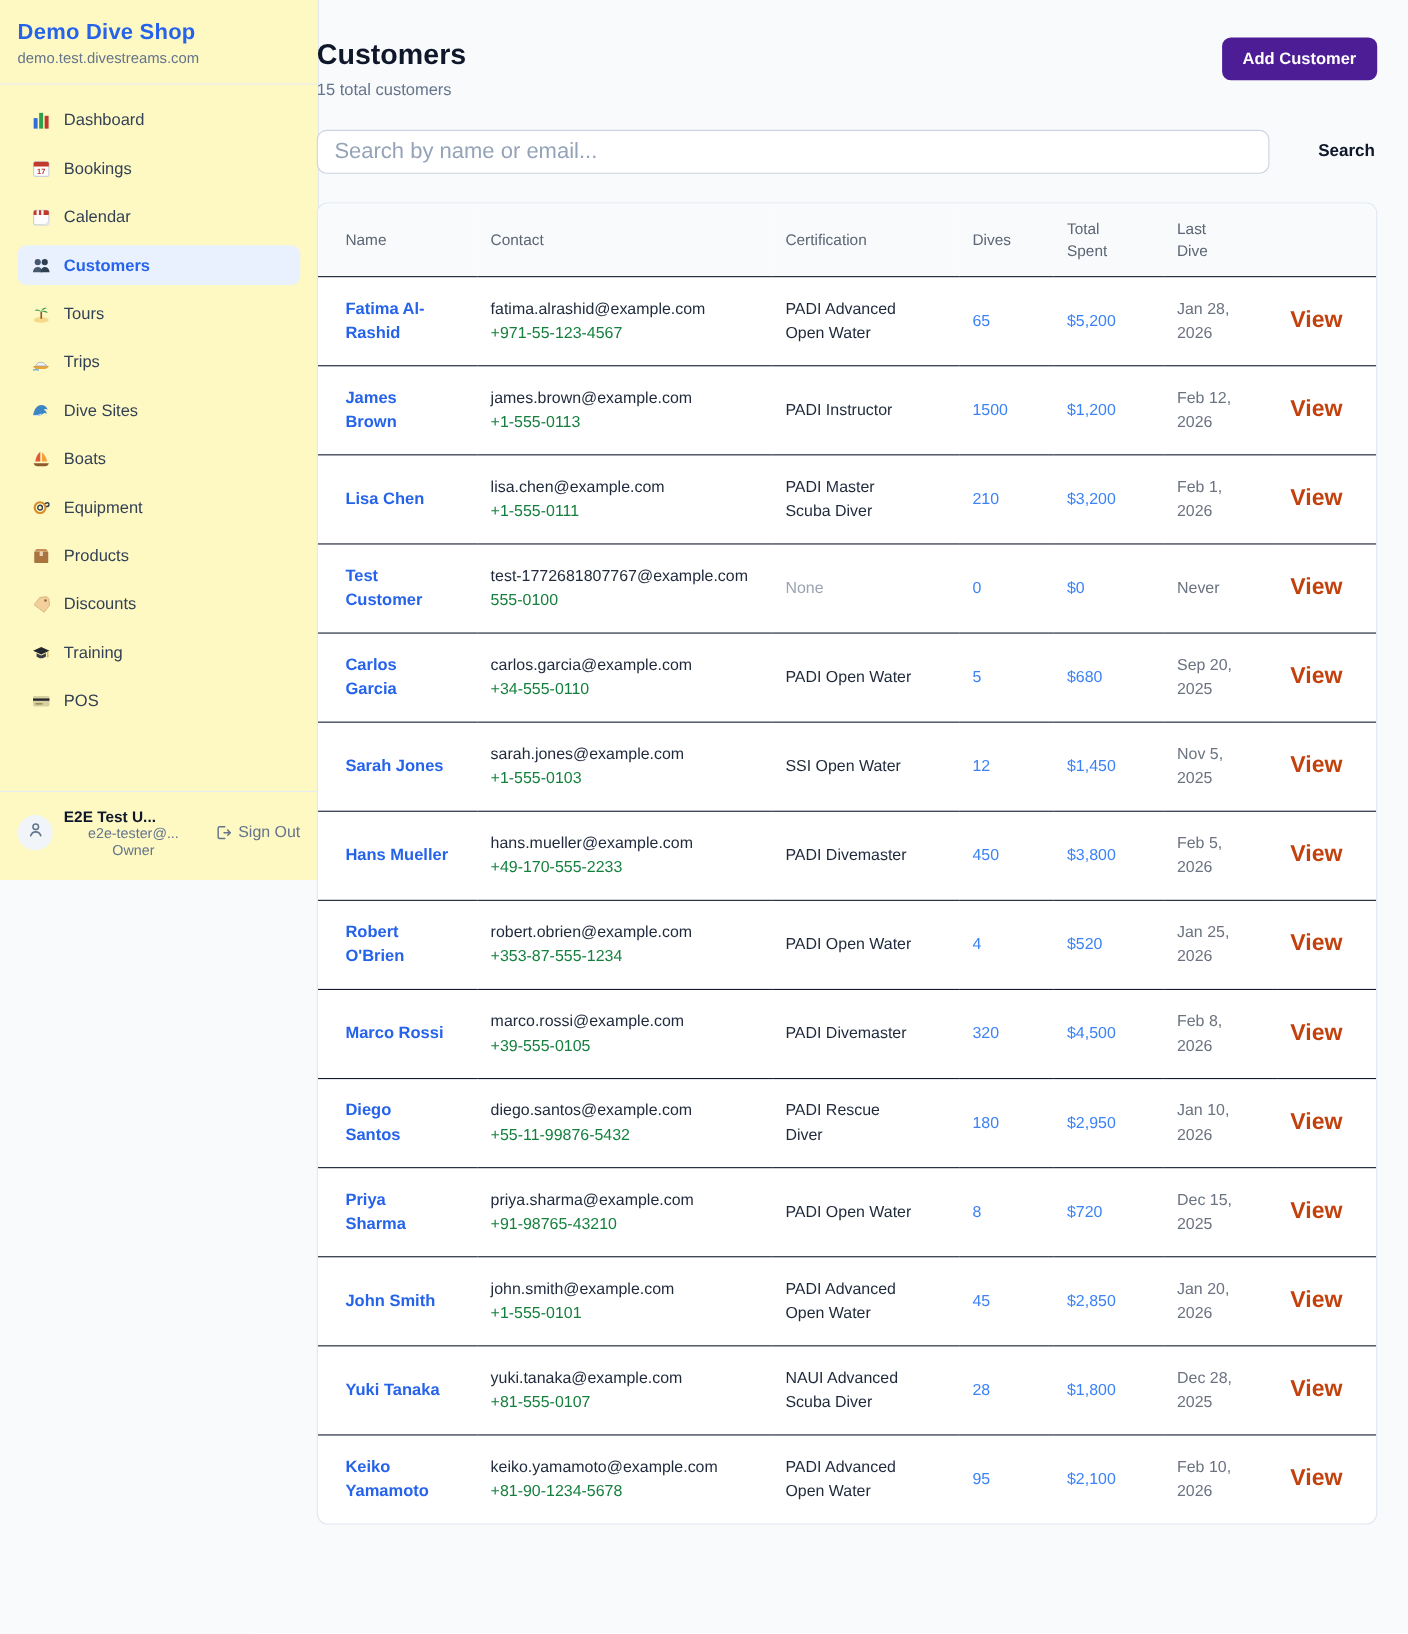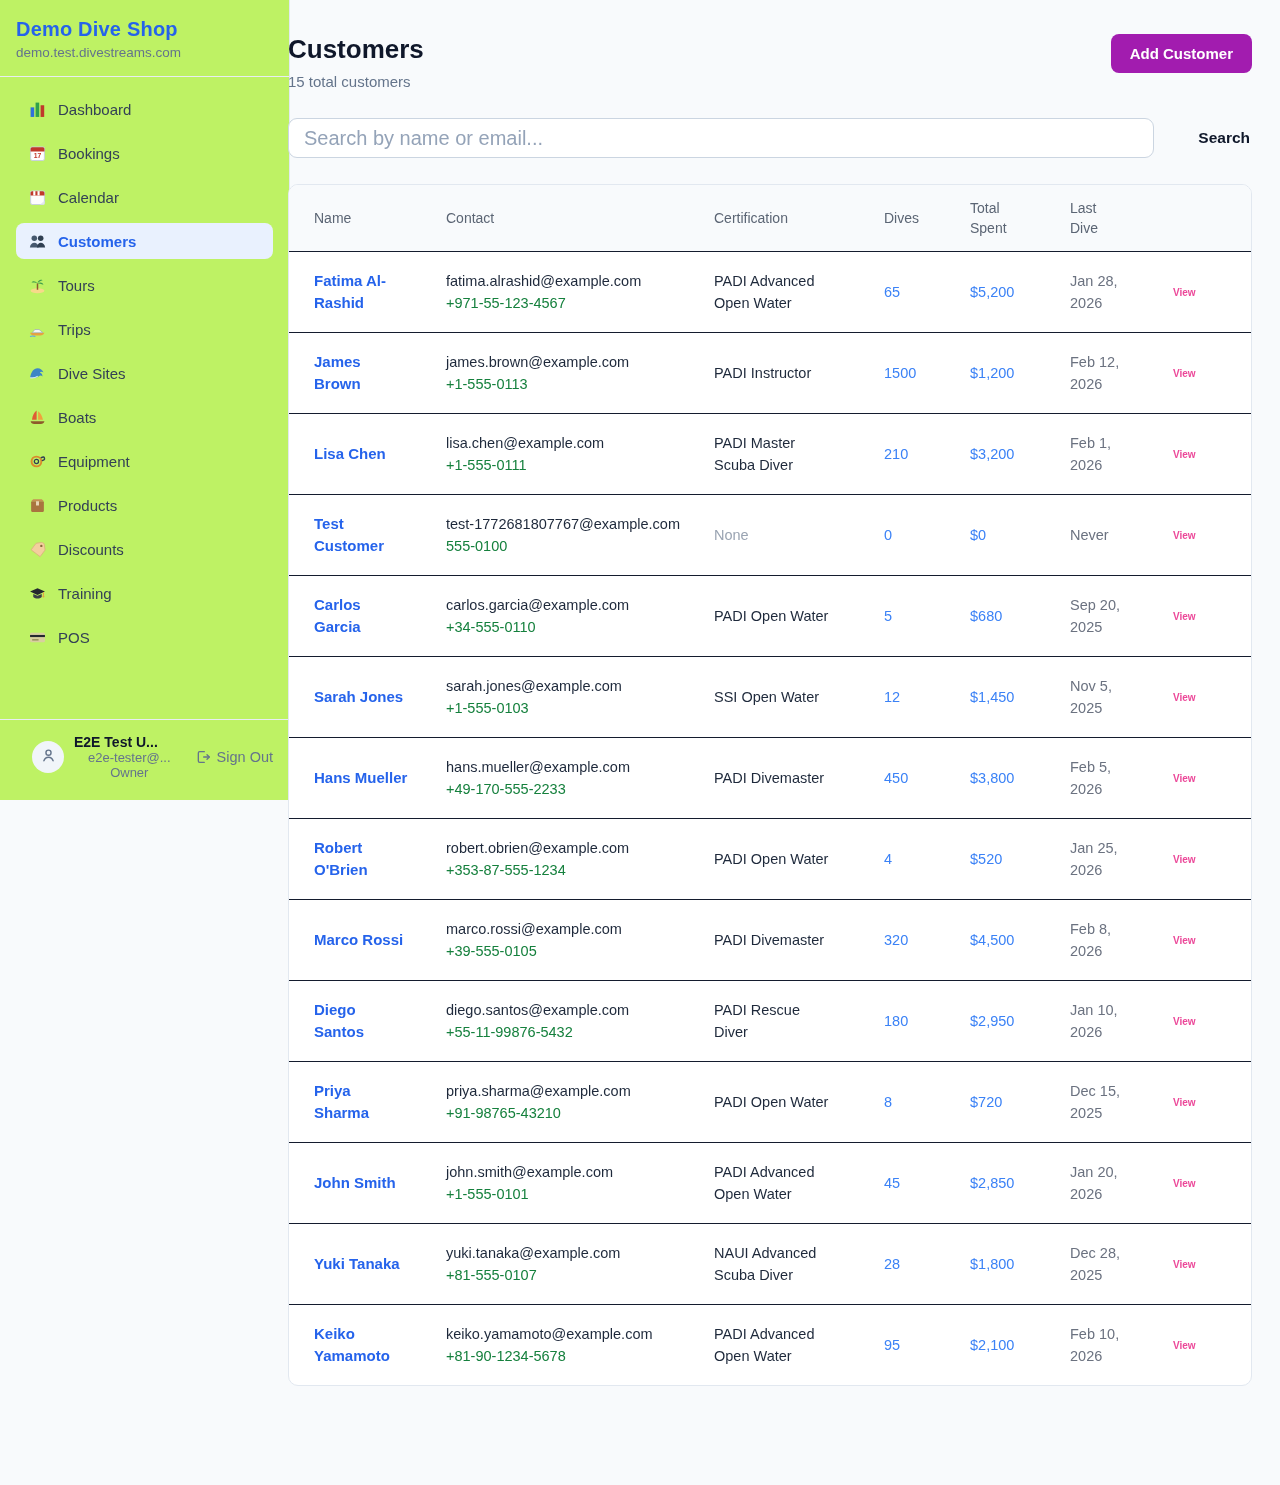--- a/index.html
+++ b/index.html
@@ -5,58 +5,58 @@
   * { margin:0; padding:0; box-sizing:border-box; }
   html,body { width:1280px; height:1485px; }
   body {
     font-family:"Liberation Sans","DejaVu Sans",sans-serif;
     background:#f8fafc; color:#0f172a; position:relative; overflow:hidden;
   }
 
   
   .sidebar {
     position:absolute; left:0; top:0; width:290px; height:800px;
-    background:#bef264; border-right:1px solid #e2e8f0;
+    background:#fef9c3; border-right:1px solid #e2e8f0;
     display:flex; flex-direction:column;
   }
   .sidebar-header { padding:18px 16px 16px 16px; border-bottom:1px solid #e8edf3; }
   .shop-title { font-size:20px; font-weight:bold; color:#2563eb; letter-spacing:.2px; }
   .shop-domain { font-size:13.5px; color:#64748b; margin-top:4px; }
   .nav { padding:14px 16px; flex:1; }
   .nav-item {
     display:flex; align-items:center; gap:12px; height:36px; margin-bottom:8px;
     padding:0 12px; border-radius:8px; font-size:15px; color:#334155; cursor:pointer;
   }
   .nav-item.active { background:#e9f1fe; color:#2563eb; font-weight:bold; }
   .nav-icon { width:18px; height:18px; display:inline-flex; align-items:center; justify-content:center; flex:0 0 18px; }
   .nav-icon svg { width:17px; height:17px; display:block; }
 
   .user-section {
-    border-top:1px solid #e8edf3; padding:14px 16px 20px 32px;
+    border-top:1px solid #e8edf3; padding:14px 16px 20px 16px;
     display:flex; align-items:center; gap:10px;
   }
   .avatar {
     width:32px; height:32px; border-radius:50%; background:#f1f5f9;
     display:flex; align-items:center; justify-content:center; flex:0 0 32px;
   }
   .user-meta { flex:1; min-width:0; }
   .user-name { font-size:14px; font-weight:bold; color:#0f172a; white-space:nowrap; }
   .user-email, .user-role { font-size:13px; color:#64748b; white-space:nowrap;text-align:center; }
   .signout-btn {
     display:flex; align-items:center; gap:6px; font-size:14.5px; color:#64748b;
     background:none; border:none; cursor:pointer; font-family:inherit; white-space:nowrap;
   }
 
   
   .main { position:absolute; left:256px; top:0; width:1024px; padding:34px 28px 30px 32px; }
   .page-header { display:flex; justify-content:space-between; align-items:flex-start; }
   .page-title { font-size:26px; font-weight:bold; color:#0f172a; }
   .page-subtitle { font-size:15px; color:#64748b; margin-top:8px; }
   .add-btn {
-    background:#a21caf; color:#fff; border:none; border-radius:8px;
+    background:#4c1d95; color:#fff; border:none; border-radius:8px;
     font-size:15px; font-weight:bold; padding:11px 19px; cursor:pointer; font-family:inherit;
   }
   .search-row { display:flex; align-items:center; margin-top:28px; }
   .search-input {
     flex:1; height:40px; border:1px solid #cbd5e1; border-radius:9px;
     padding:0 15px; font-size:20px; font-family:inherit; color:#0f172a; background:#fff; outline:none;
   }
   .search-input::placeholder { color:#94a3b8; }
   .search-btn {
     background:none; border:none; font-size:15.5px; font-weight:bold; color:#0f172a;
@@ -86,21 +86,21 @@
   .col-last { width:103px; padding-right:40px !important; }
   .col-view { width:auto; }
 
   .name-link { color:#2563eb; font-weight:bold; font-size:15px; text-decoration:none; cursor:pointer; }
   .cell-email { color:#1e293b; }
   .cell-phone { color:#15803d; }
   .cell-cert { color:#1e293b; }
   .cell-cert.muted { color:#9aa4b2; }
   .cell-dives, .cell-total { color:#3b82f6; }
   .cell-date { color:#6b7280; }
-  .view-link { color:#ec4899; font-weight:bold; font-size:10px; text-decoration:none; cursor:pointer; }
+  .view-link { color:#c2410c; font-weight:bold; font-size:21px; text-decoration:none; cursor:pointer; }
 </style>
 </head>
 <body>
 
 <aside class="sidebar">
   <div class="sidebar-header">
     <div class="shop-title">Demo Dive Shop</div>
     <div class="shop-domain">demo.test.divestreams.com</div>
   </div>
 

